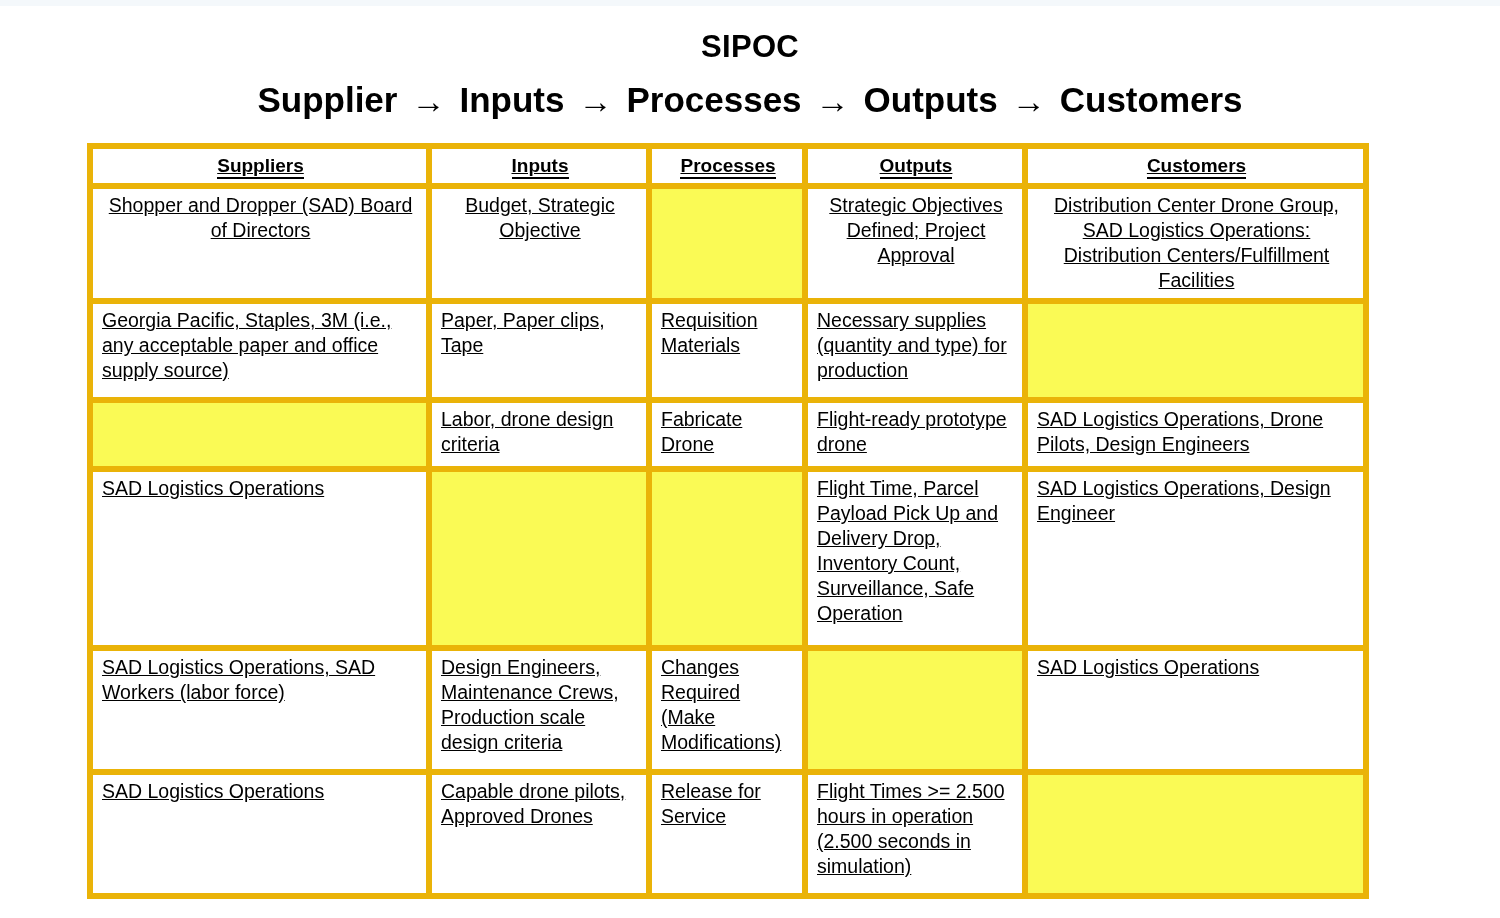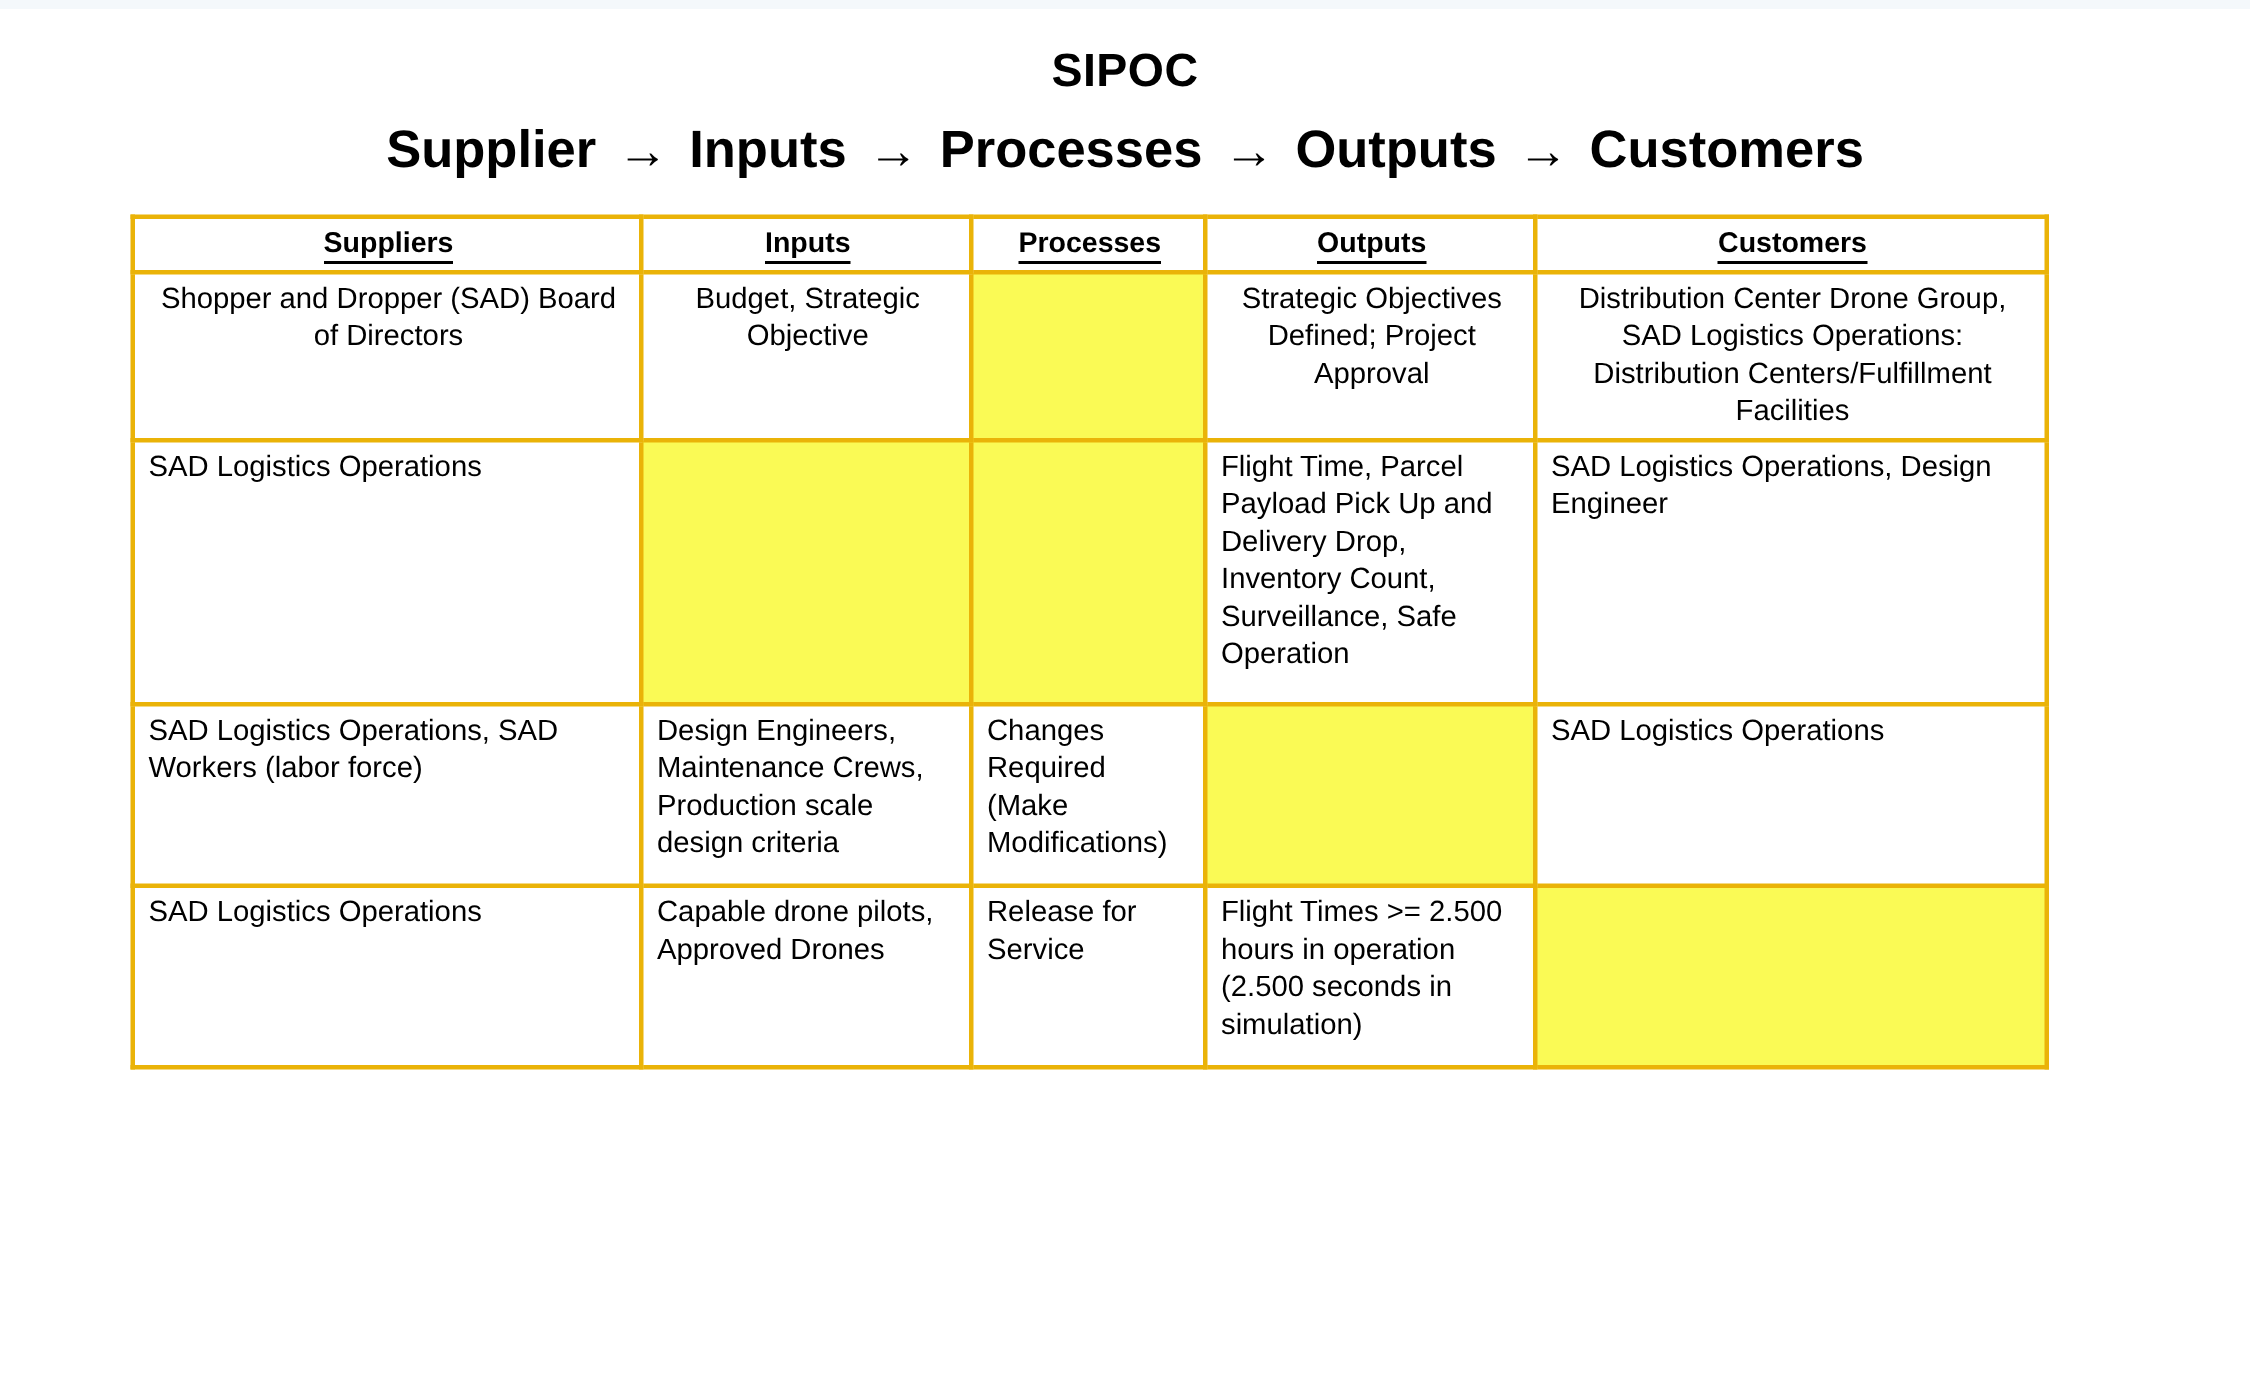--- a/index.html
+++ b/index.html
@@ -65,26 +65,27 @@
     top: 143px;
     width: 1276px;
   }
   table.sipoc {
     border-collapse: collapse;
     table-layout: fixed;
     width: 1276px;
     background: #ffffff;
   }
   table.sipoc th, table.sipoc td {
-    border: 3px solid #eab308;
+    border: 6px solid #eab308;
     vertical-align: top;
     padding: 4px 7px 4px 9px;
     font-size: 19.5px;
     line-height: 1.28;
     word-wrap: break-word;
+    text-decoration: underline;
   }
   table.sipoc thead th {
     text-align: center;
     font-weight: bold;
     font-size: 19px;
     padding-top: 5px;
     padding-bottom: 5px;
     height: 24px;
     background: #ffffff;
   }
@@ -143,20 +144,34 @@
         </tr>
       </thead>
       <tbody id="sipoc-body">
           <tr class="r0">
             <td>Shopper and Dropper (SAD) Board of Directors</td>
             <td>Budget, Strategic Objective</td>
             <td class="hl" style="background: rgb(250, 250, 85);"></td>
             <td>Strategic Objectives Defined; Project Approval</td>
             <td>Distribution Center Drone Group, SAD Logistics Operations: Distribution Centers/Fulfillment Facilities</td>
           </tr>
+          <tr class="r1">
+            <td>Georgia Pacific, Staples, 3M (i.e., any acceptable paper and office supply source)</td>
+            <td>Paper, Paper clips, Tape</td>
+            <td>Requisition Materials</td>
+            <td>Necessary supplies (quantity and type) for production</td>
+            <td class="hl" style="background: rgb(250, 250, 85);"></td>
+          </tr>
+          <tr class="r2">
+            <td class="hl" style="background: rgb(250, 250, 85);"></td>
+            <td>Labor, drone design criteria</td>
+            <td>Fabricate Drone</td>
+            <td>Flight-ready prototype drone</td>
+            <td>SAD Logistics Operations, Drone Pilots, Design Engineers</td>
+          </tr>
           <tr class="r4">
             <td>SAD Logistics Operations</td>
             <td class="hl" style="background: rgb(250, 250, 85);"></td>
             <td class="hl" style="background: rgb(250, 250, 85);"></td>
             <td>Flight Time, Parcel Payload Pick Up and Delivery Drop, Inventory Count, Surveillance, Safe Operation</td>
             <td>SAD Logistics Operations, Design Engineer</td>
           </tr>
           <tr class="r5">
             <td>SAD Logistics Operations, SAD Workers (labor force)</td>
             <td>Design Engineers, Maintenance Crews, Production scale design criteria</td>

